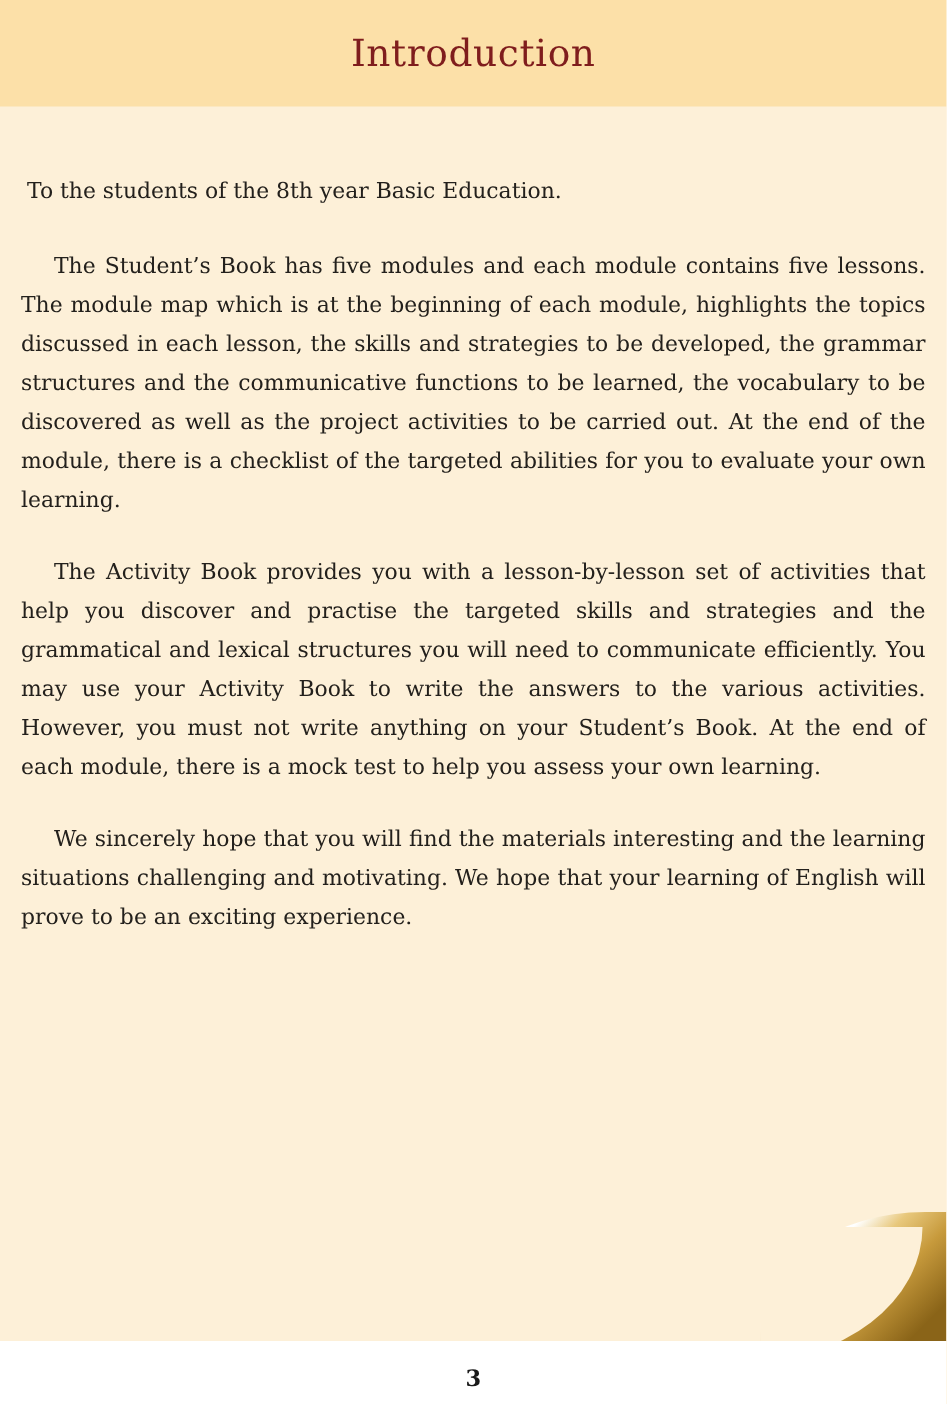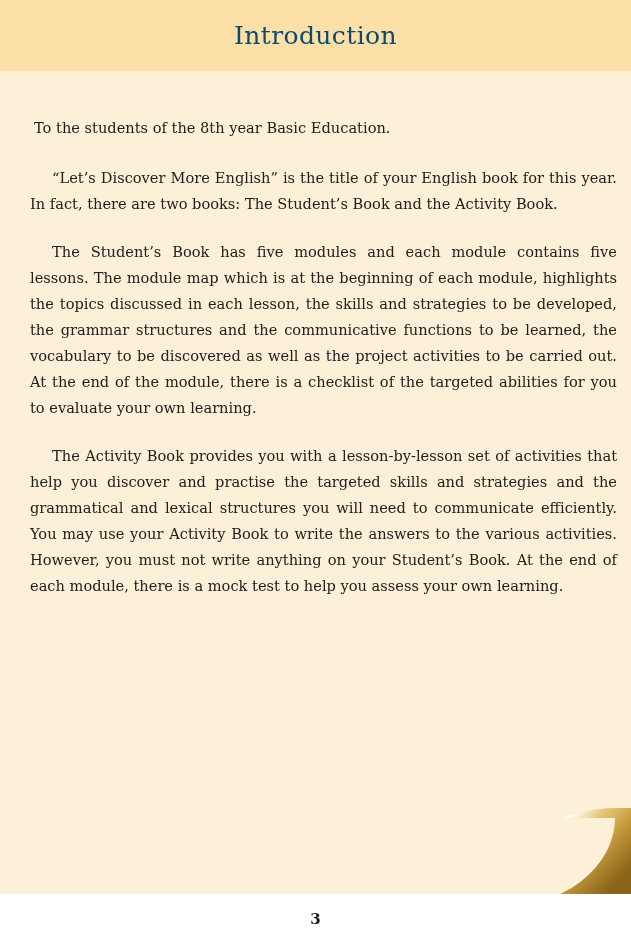--- a/index.html
+++ b/index.html
@@ -33,30 +33,30 @@
     position: absolute;
     top: 0;
     left: 0;
     width: 631px;
     height: 71px;
     line-height: 71px;
     text-align: center;
     font-family: "DejaVu Serif", serif;
     font-size: 25px;
     font-weight: normal;
-    color: #0c4a6e;
+    color: #7f1d1d;
     letter-spacing: 0.4px;
   }
   .content {
     position: absolute;
     top: 71px;
     left: 0;
     width: 631px;
     bottom: 0;
-    padding: 44px 14px 0 30px;
+    padding: 44px 14px 0 14px;
     box-sizing: border-box;
   }
   p {
     margin: 0 0 18px 0;
     font-family: "DejaVu Serif", serif;
     font-size: 14.6px;
     line-height: 26px;
     color: #23201c;
     text-align: justify;
     text-justify: inter-word;
@@ -140,26 +140,26 @@
 
 <div class="page">
 
   <div class="header-band"></div>
   <div class="header-title">Introduction</div>
 
   <div class="content">
 
     <p class="salutation">To the students of the 8th year Basic Education.</p>
 
-    <p class="indent para-first">“Let’s Discover More English” is the title of your English book for this year. In fact, there are two books: The Student’s Book and the Activity Book.</p>
 
     <p class="indent para-body">The Student’s Book has five modules and each module contains five lessons. The module map which is at the beginning of each module, highlights the topics discussed in each lesson, the skills and strategies to be developed, the grammar structures and the communicative functions to be learned, the vocabulary to be discovered as well as the project activities to be carried out. At the end of the module, there is a checklist of the targeted abilities for you to evaluate your own learning.</p>
 
     <p class="indent para-body"><span>The Activity Book provides you with a lesson-by-lesson set of activities that help you discover and practise the targeted skills and strategies and the grammatical and lexical structures you will need to communicate efficiently. You may use your Activity Book to </span><span class="u">write</span><span> the answers to the various activities. However, you </span><span class="u">must not</span><span> write anything on your Student’s Book. At the end of each module, there is a mock test to help you assess your own learning.</span></p>
 
+    <p class="indent">We sincerely hope that you will find the materials interesting and the learning situations challenging and motivating. We hope that your learning of English will prove to be an exciting experience.</p>
 
   </div>
 
   <div class="curl">
     <div class="curl-shape"></div>
     <div class="curl-mask"></div>
   </div>
 
   <div class="footer"></div>
   <div class="page-number">3</div>

